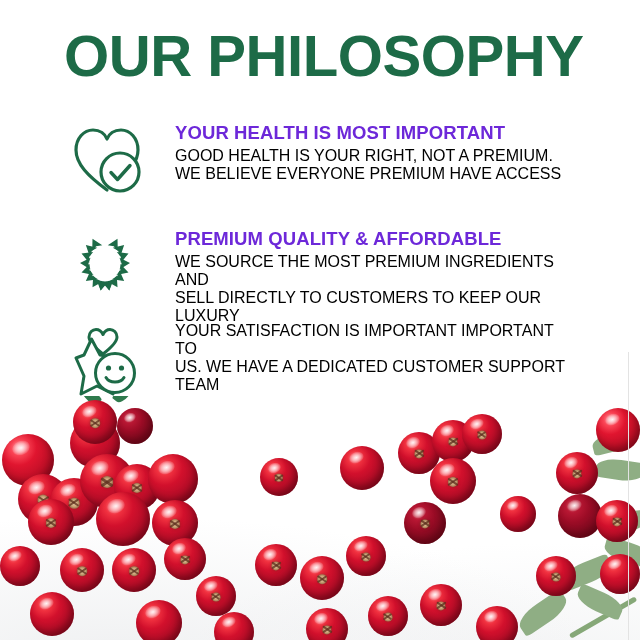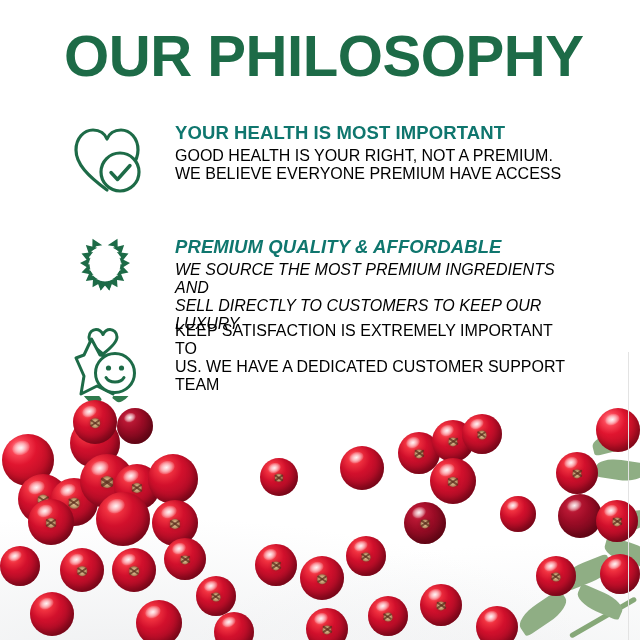--- a/index.html
+++ b/index.html
@@ -22,34 +22,34 @@
 
   
   .feature{position:absolute;left:0;width:640px;}
   .feature .icon-wrap{
     position:absolute;left:72px;top:0;width:70px;height:74px;
   }
   .feature .icon-wrap svg{display:block;width:100%;height:100%;overflow:visible;}
   .feature .txt{position:absolute;left:175px;top:0;width:400px;}
   .f-head{
     font-size:18.5px;line-height:21px;font-weight:bold;
-    color:#0f766e;letter-spacing:0.1px;white-space:nowrap;
+    color:#6d28d9;letter-spacing:0.1px;white-space:nowrap;
     margin:0 0 4px 0;
   }
   .f-body{
     font-size:13.2px;line-height:16.6px;font-weight:bold;
     color:#4d4d4d;letter-spacing:0.15px;margin:0;
   }
 
   #feature-0{top:122px;}
   #feature-1{top:222px;}
   #feature-2{top:318px;}
   #feature-1 .icon-wrap{left:70px;top:4px;}
   #feature-2 .icon-wrap{left:70px;top:8px;}
-  #feature-1 .txt{top:14px;font-style:italic;}
+  #feature-1 .txt{top:6px;}
   #feature-2 .txt{top:4px;}
 
   
   .photo{
     position:absolute;left:0;top:396px;width:640px;height:244px;
     background:#ffffff;overflow:hidden;
   }
   
   .photo .floor{
     position:absolute;inset:0;
@@ -206,21 +206,21 @@
         <path d="M23 34 L31 52 L28 70 L44 62 L60 70 L57 52 L65 34 L47 31 L38.5 15 L31 31 Z" transform="translate(-17,-2)" fill="#ffffff" stroke="#1d6b47" stroke-width="3" stroke-linejoin="round"></path>
         <circle cx="45" cy="47" r="19.5" fill="#ffffff" stroke="#1d6b47" stroke-width="3"></circle>
         <circle cx="38.5" cy="42" r="2.6" fill="#1d6b47"></circle>
         <circle cx="51.5" cy="42" r="2.6" fill="#1d6b47"></circle>
         <path d="M36 51.5 C39.5 57.5 50.5 57.5 54 51.5" fill="none" stroke="#1d6b47" stroke-width="3" stroke-linecap="round"></path>
       </svg>
     </div>
     <div class="txt">
       <p class="f-body">
         </p>
-        <div>KEEP SATISFACTION IS EXTREMELY IMPORTANT TO</div>
+        <div>YOUR SATISFACTION IS IMPORTANT IMPORTANT TO</div>
         <div>US. WE HAVE A DEDICATED CUSTOMER SUPPORT TEAM</div>
         <div>WHO IS ALWAYS WILLING TO HELP YOU IN ANY WAY.</div>
       <p></p>
     </div>
   </div>
 
   <div class="photo" id="photo">
     <div class="floor"></div>
 
     <div>

